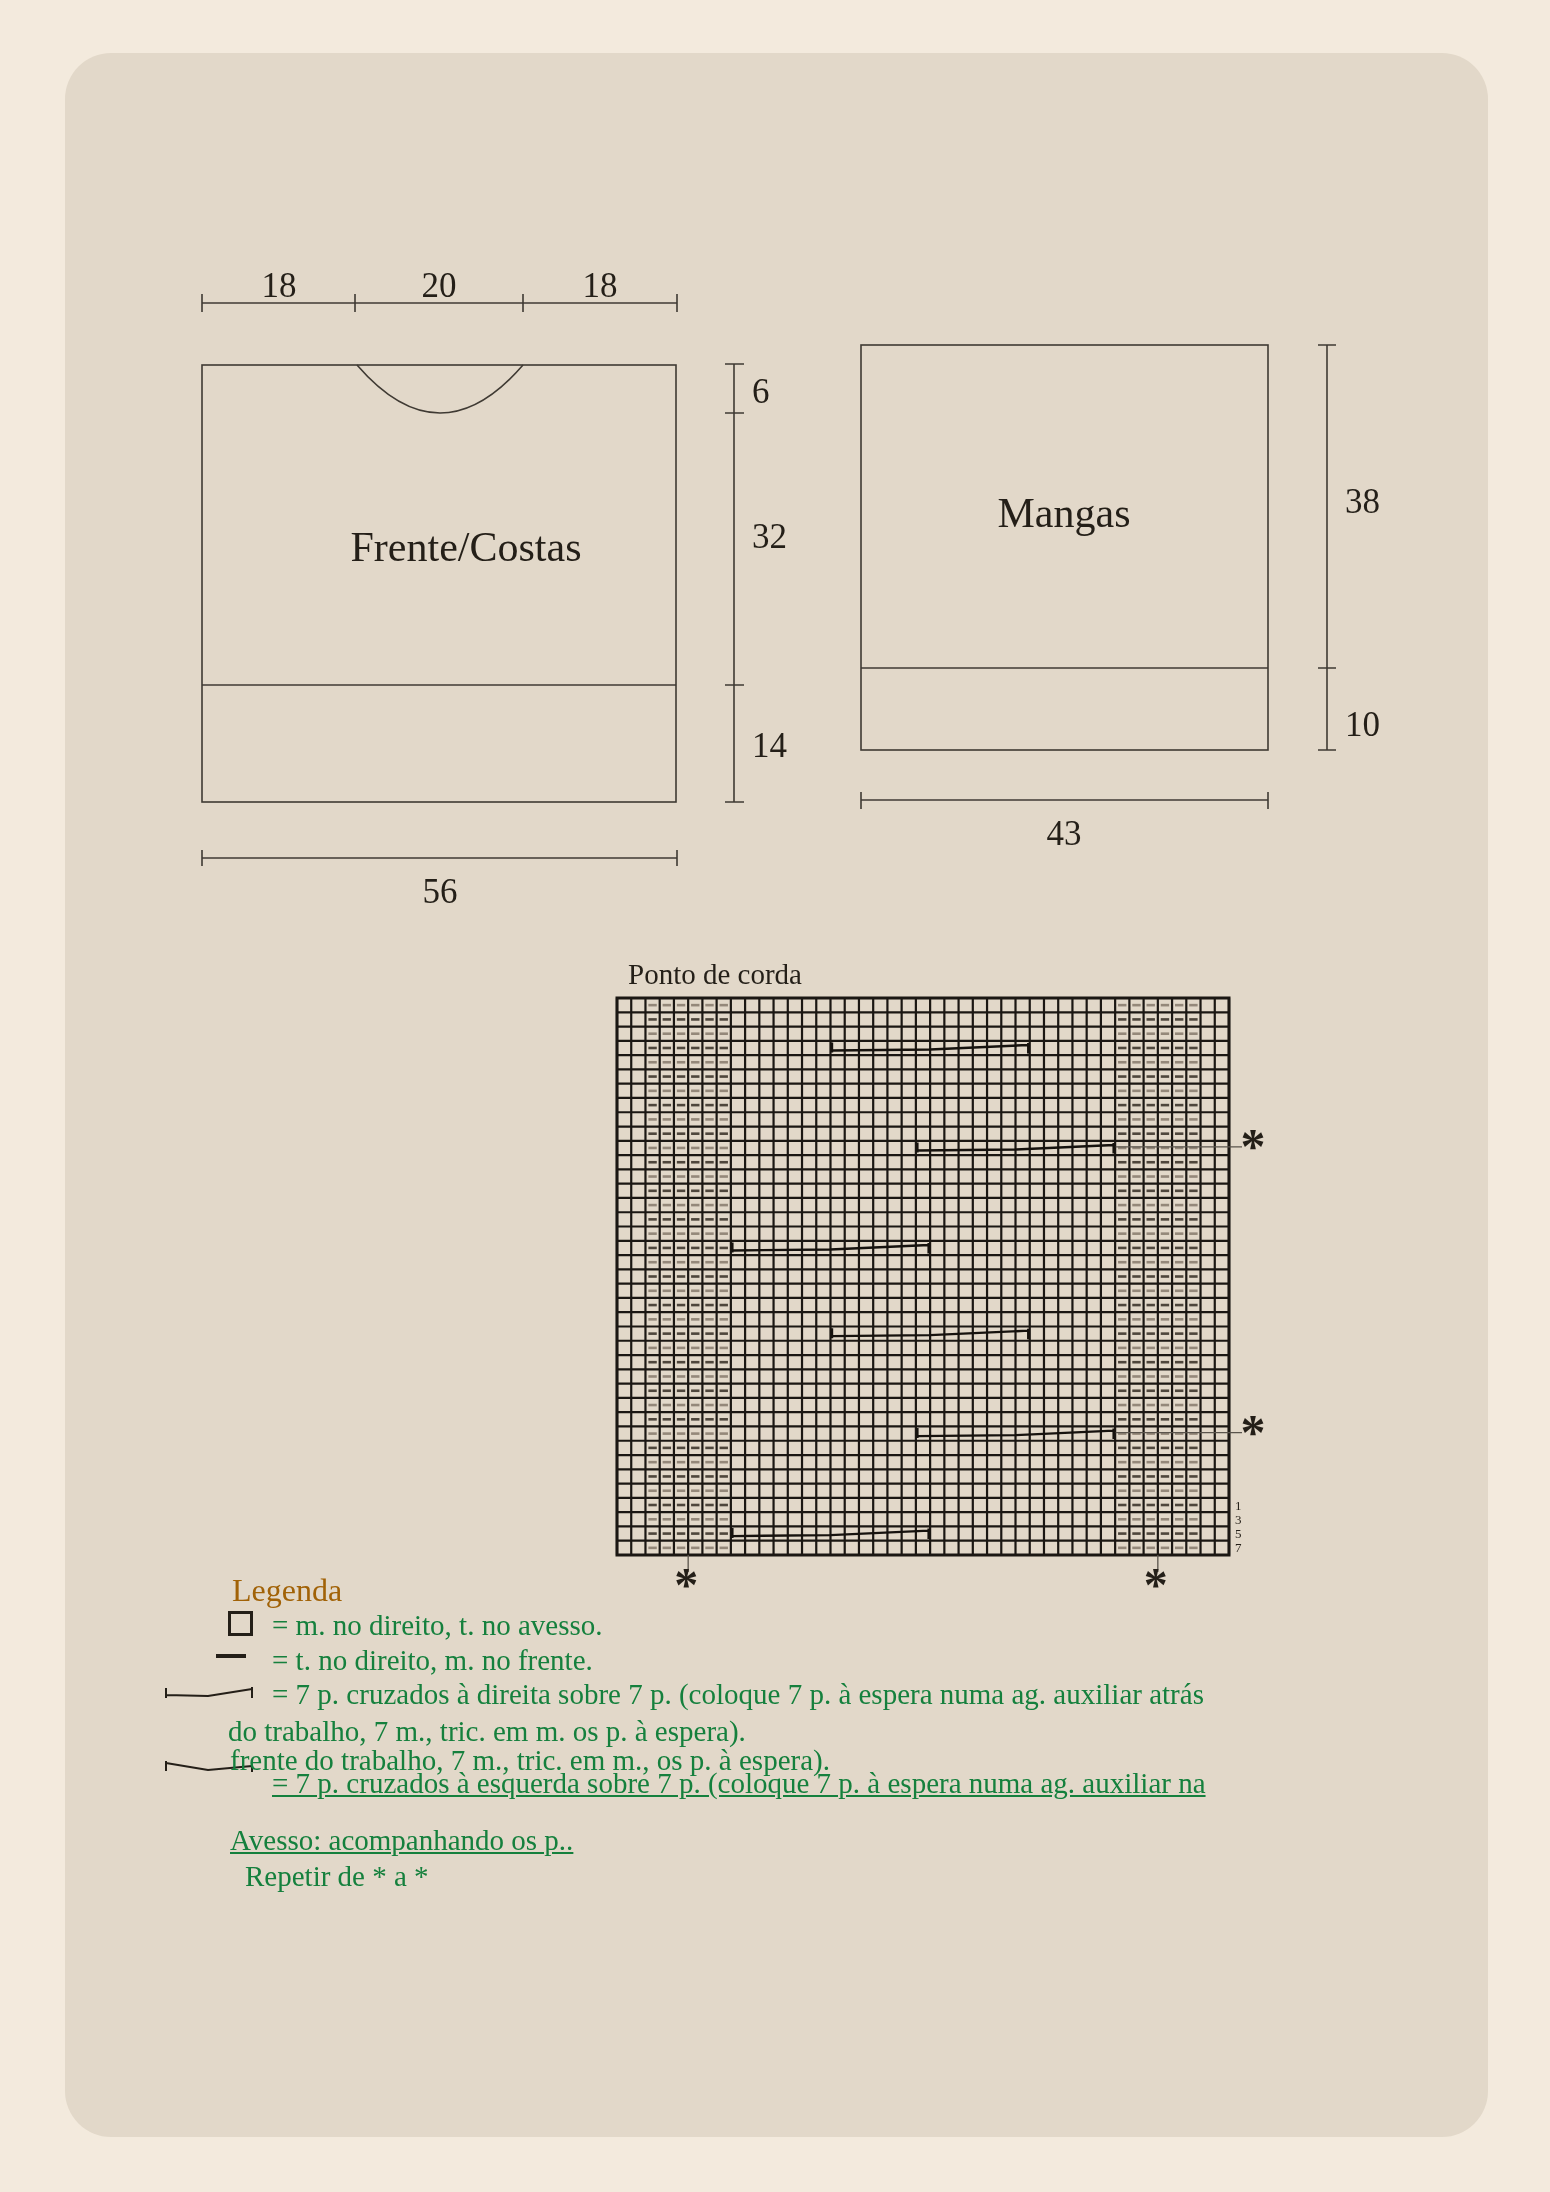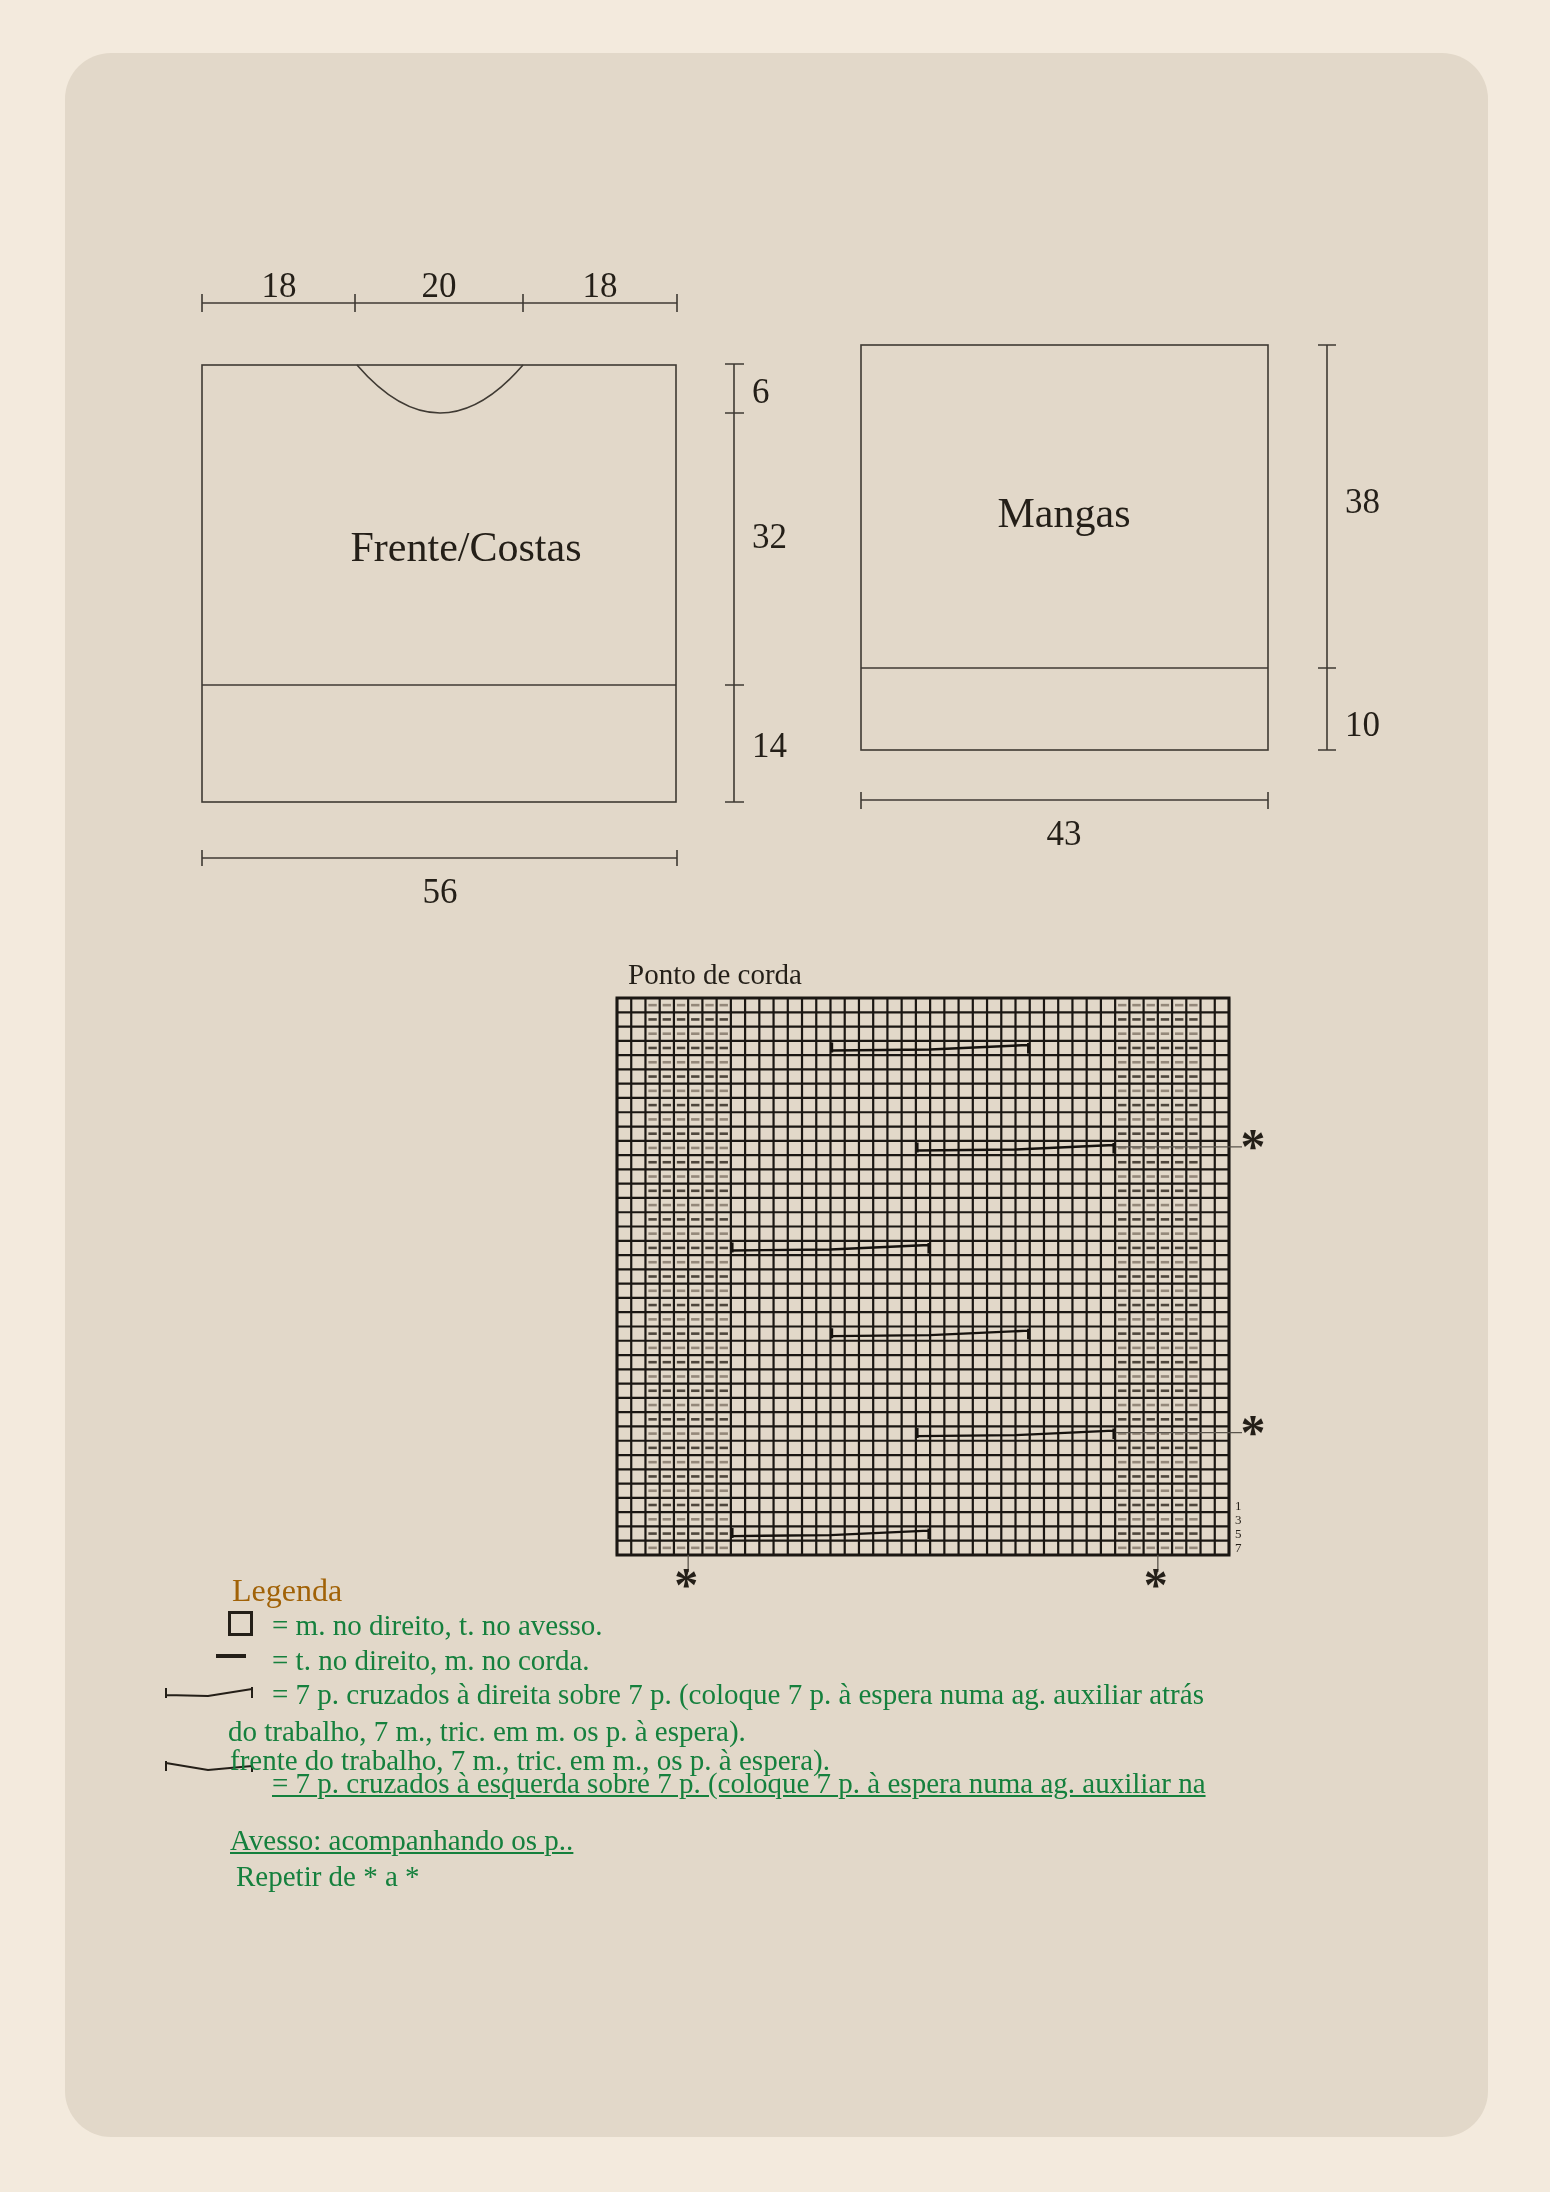--- a/index.html
+++ b/index.html
@@ -581,27 +581,27 @@
       <text x="1235" y="1552.3589743589744" font-size="13" fill="#241f18">7</text>
     </g>
 </svg>
 
 <div class="legend-title" style="left:232px;top:1573px;">Legenda</div>
 
 <div class="sym-square"></div>
 <div class="legend-line" style="left:272px;top:1610px;">= m. no direito, t. no avesso.</div>
 
 <div class="sym-dash"></div>
-<div class="legend-line" style="left:272px;top:1645px;">= t. no direito, m. no corda.</div>
+<div class="legend-line" style="left:272px;top:1645px;">= t. no direito, m. no frente.</div>
 
 <svg class="sym-svg" style="left:158px;top:1683px;" width="102" height="20" viewBox="0 0 102 20">
   <path d="M8,5 V15 M8,12 L50,13 L94,6 M94,4 V15" stroke="#241f18" stroke-width="2" fill="none"></path>
 </svg>
 <div class="legend-line" style="left:272px;top:1679px;">= 7 p. cruzados à direita sobre 7 p. (coloque 7 p. à espera numa ag. auxiliar atrás</div>
 <div class="legend-line" style="left:228px;top:1716px;">do trabalho, 7 m., tric. em m. os p. à espera).</div>
 
 <svg class="sym-svg" style="left:158px;top:1757px;" width="102" height="20" viewBox="0 0 102 20">
   <path d="M8,4 V14 M8,6 L50,13 L94,9 M94,9 V15" stroke="#241f18" stroke-width="2" fill="none"></path>
 </svg>
 <div class="legend-line" style="left:272px;top:1768px;text-decoration:underline;">= 7 p. cruzados à esquerda sobre 7 p. (coloque 7 p. à espera numa ag. auxiliar na</div>
 <div class="legend-line" style="left:230px;top:1745px;">frente do trabalho, 7 m., tric. em m., os p. à espera).</div>
 <div class="legend-line" style="left:230px;top:1825px;text-decoration:underline;">Avesso: acompanhando os p..</div>
-<div class="legend-line" style="left:236px;top:1861px;">Repetir de * a *</div>
+<div class="legend-line" style="left:245px;top:1861px;">Repetir de * a *</div>
 
 </body></html>

